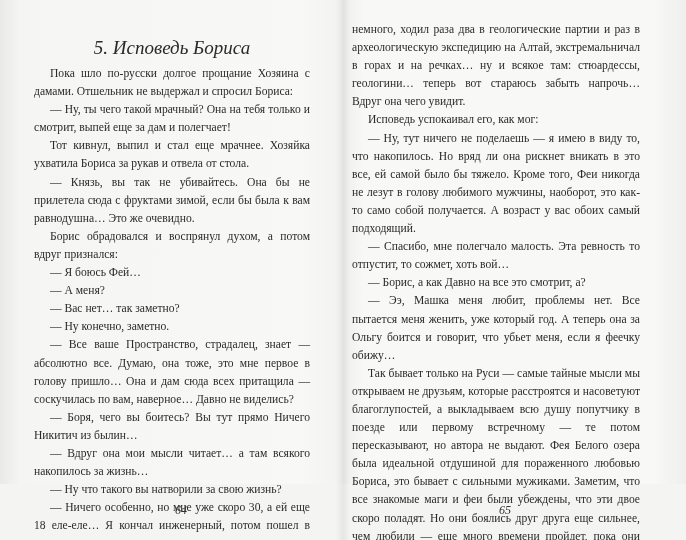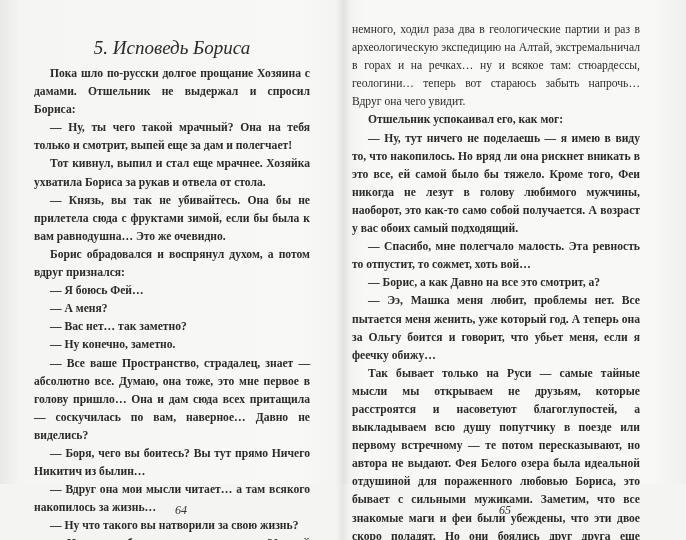--- a/index.html
+++ b/index.html
@@ -29,21 +29,21 @@
     line-height: 18.1px;
     text-align: justify;
   }
   .page.left .text-block { left: 34px; width: 276px; top: 65px; }
   .page.right .text-block { left: 9px; width: 288px; top: 21px; }
   .chapter-title {
     position: absolute; left: 34px; width: 276px; top: 37px;
     text-align: center; font-style: italic; font-size: 19px;
   }
   .p { margin: 0; }
-  .p.indent { text-indent: 16px; font-weight: bold; }
+  .p.indent { text-indent: 16px; }
   .p.noindent { text-indent: 0; }
   .page-number {
     position: absolute; top: 503px; width: 40px;
     text-align: right; font-style: italic; font-size: 12px; color: #333;
   }
   .page.left .page-number { left: 147px; }
   .page.right .page-number { left: 128px; }
   .gutter {
     position: absolute; left: 336px; top: 0; width: 14px; height: 540px;
     background: linear-gradient(to right, rgba(0,0,0,0.00), rgba(0,0,0,0.06), rgba(0,0,0,0.00));
@@ -70,21 +70,21 @@
       <p class="p indent">— Вдруг она мои мысли читает… а там всякого накопилось за жизнь…</p>
       <p class="p indent">— Ну что такого вы натворили за свою жизнь?</p>
       <p class="p indent">— Ничего особенно, но мне уже скоро 30, а ей еще 18 еле-еле… Я кончал инженерный, потом пошел в летное, потом летал вторым пилотом и даже первым</p>
     </div>
     <div class="page-number">64</div>
   </div>
 
   <div class="page right">
     <div class="text-block">
       <p class="p noindent">немного, ходил раза два в геологические партии и раз в археологическую экспедицию на Алтай, экстремальничал в горах и на речках… ну и всякое там: стюардессы, геологини… теперь вот стараюсь забыть напрочь… Вдруг она чего увидит.</p>
-      <p class="p indent">Отшельник успокаивал его, как мог:</p>
+      <p class="p indent">Исповедь успокаивал его, как мог:</p>
       <p class="p indent">— Ну, тут ничего не поделаешь — я имею в виду то, что накопилось. Но вряд ли она рискнет вникать в это все, ей самой было бы тяжело. Кроме того, Феи никогда не лезут в голову любимого мужчины, наоборот, это как-то само собой получается. А возраст у вас обоих самый подходящий.</p>
       <p class="p indent">— Спасибо, мне полегчало малость. Эта ревность то отпустит, то сожмет, хоть вой…</p>
       <p class="p indent">— Борис, а как Давно на все это смотрит, а?</p>
       <p class="p indent">— Ээ, Машка меня любит, проблемы нет. Все пытается меня женить, уже который год. А теперь она за Ольгу боится и говорит, что убьет меня, если я феечку обижу…</p>
       <p class="p indent">Так бывает только на Руси — самые тайные мысли мы открываем не друзьям, которые расстроятся и насоветуют благоглупостей, а выкладываем всю душу попутчику в поезде или первому встречному — те потом пересказывают, но автора не выдают. Фея Белого озера была идеальной отдушиной для пораженного любовью Бориса, это бывает с сильными мужиками. Заметим, что все знакомые маги и феи были убеждены, что эти двое скоро поладят. Но они боялись друг друга еще сильнее, чем любили — еще много времени пройдет, пока они смогут переступить свои фобии и паранойи…</p>
 
     </div>
     <div class="page-number">65</div>
   </div>
 

